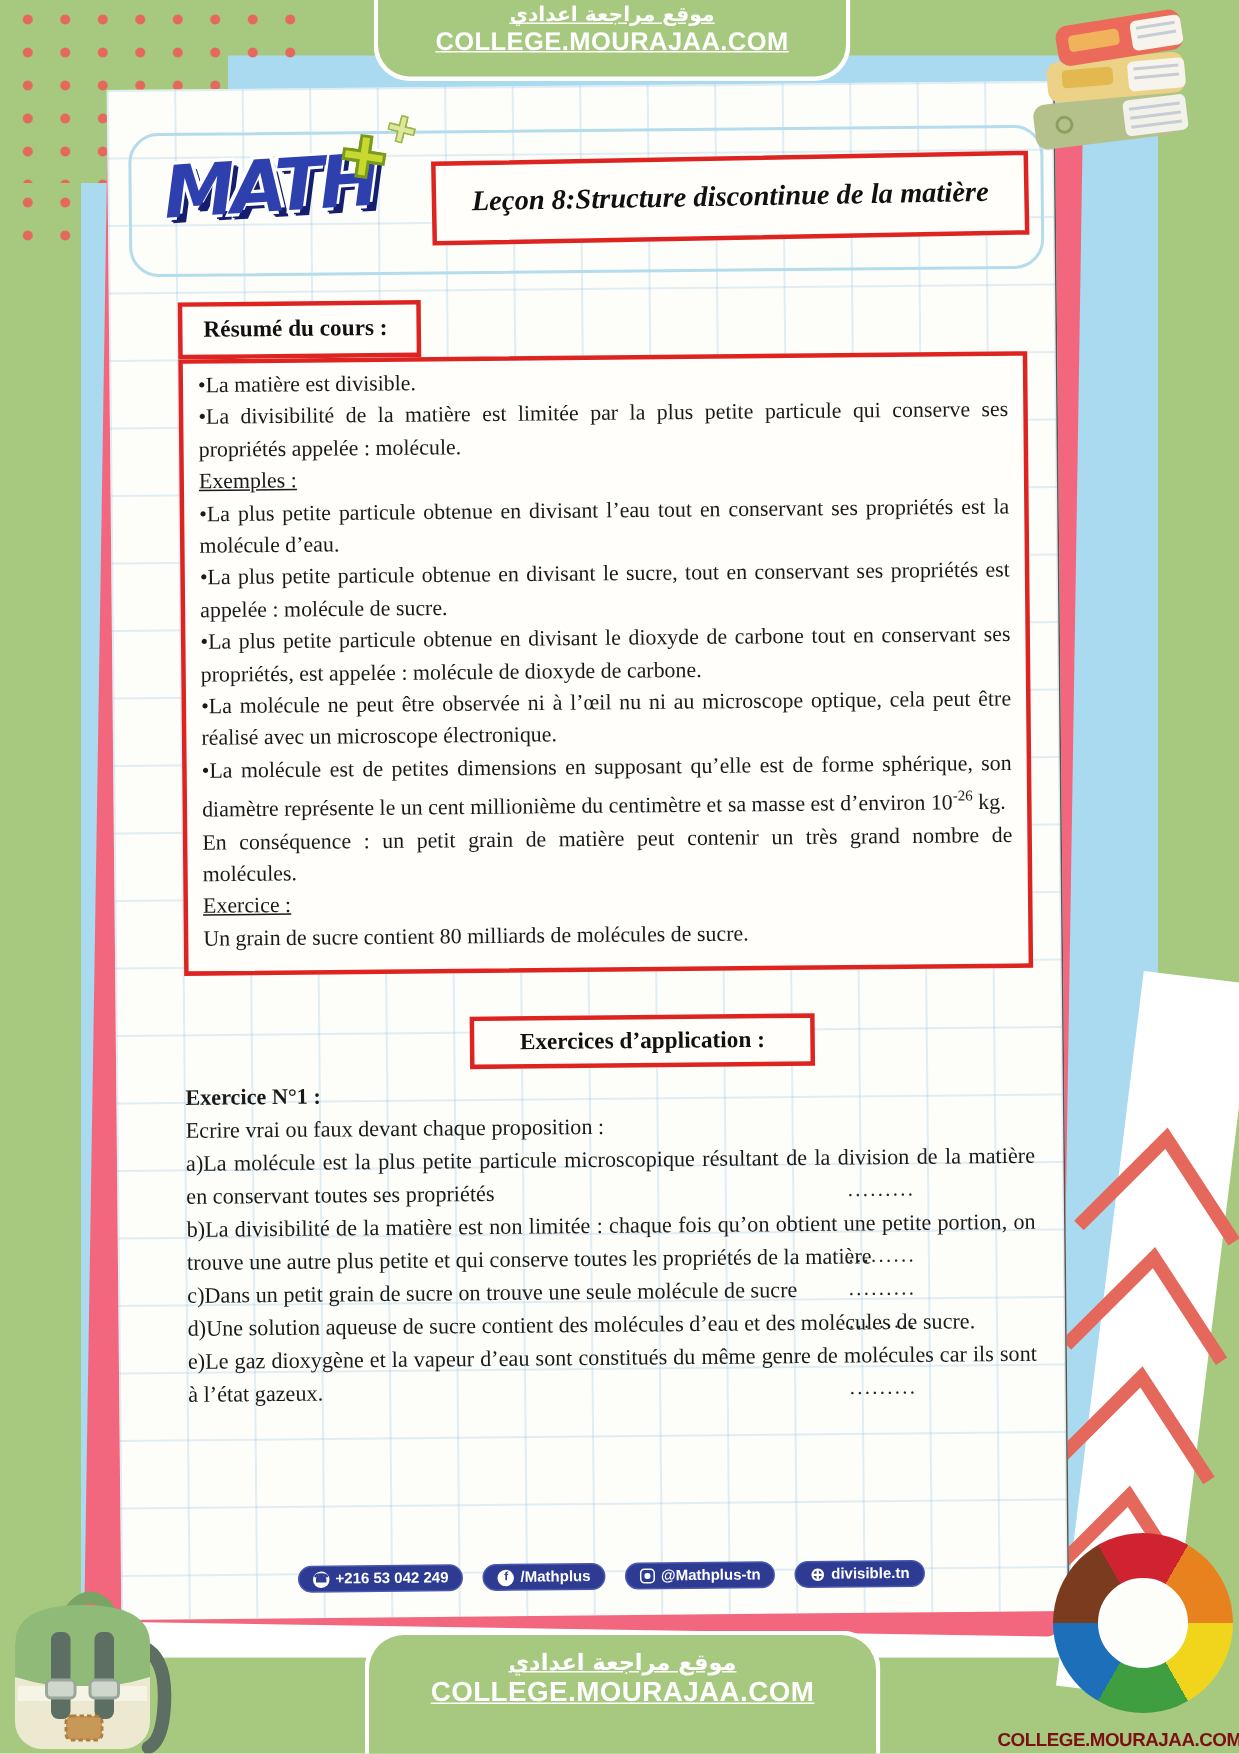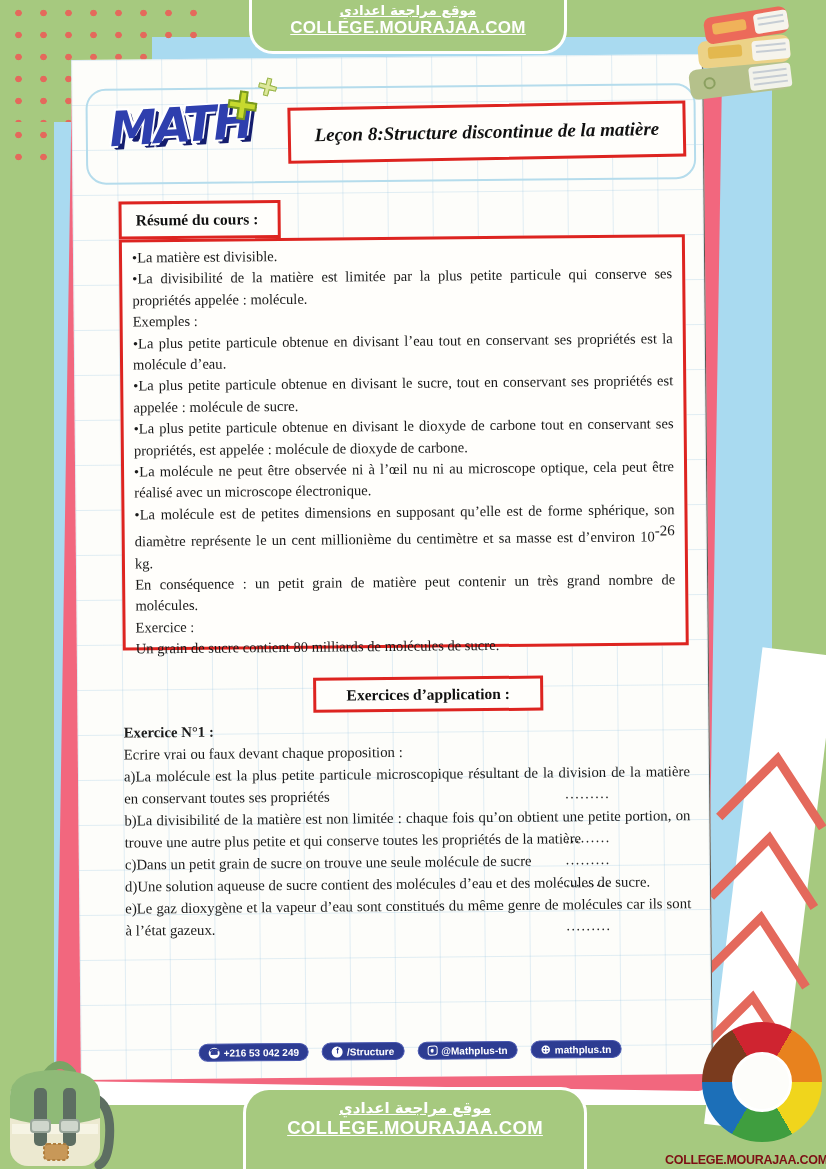--- a/index.html
+++ b/index.html
@@ -93,22 +93,22 @@
     font-family:"Liberation Serif", serif; font-weight:bold; font-size:15.5px; color:#111;
   }
   .summary-box {
     position:absolute; left:46px; top:180px; width:566px; height:411px;
     border:3px solid #dd2420; background:#fffefb;
     padding:5px 10px 0 10px;
     font-family:"Liberation Serif", serif; font-size:14.6px; line-height:21.4px;
     color:#1a1a1a; text-align:justify;
   }
   .summary-box p { margin:0; }
-  .u { }
-  sup { font-size:15px; }
+  .u { text-decoration:underline; }
+  sup { font-size:10px; }
   .exo-label-box {
     position:absolute; left:236px; top:620px; width:230px; height:35px;
     border:3px solid #dd2420; background:#fffefb;
     display:flex; align-items:center; justify-content:center;
   }
   .exercise {
     position:absolute; left:46px; top:662px; width:566px;
     font-family:"Liberation Serif", serif; font-size:14.8px; line-height:22px;
     color:#1a1a1a; text-align:justify;
   }
@@ -263,29 +263,29 @@
     </div>
   </div>
 
   <div class="pills">
     <div class="pill">
       <span class="cicon">☎</span>
       <span>+216 53 042 249</span>
     </div>
     <div class="pill">
       <span class="cicon">f</span>
-      <span>/Structure</span>
+      <span>/Mathplus</span>
     </div>
     <div class="pill">
       <span class="sq-icon"></span>
       <span>@Mathplus-tn</span>
     </div>
     <div class="pill">
       <span class="globe-glyph">⊕</span>
-      <span>mathplus.tn</span>
+      <span>divisible.tn</span>
     </div>
   </div>
 
 </div>
 
 <div class="banner-top">
   <span class="ar">موقع مراجعة اعدادي</span>
   <span class="dom">COLLEGE.MOURAJAA.COM</span>
 </div>
 

